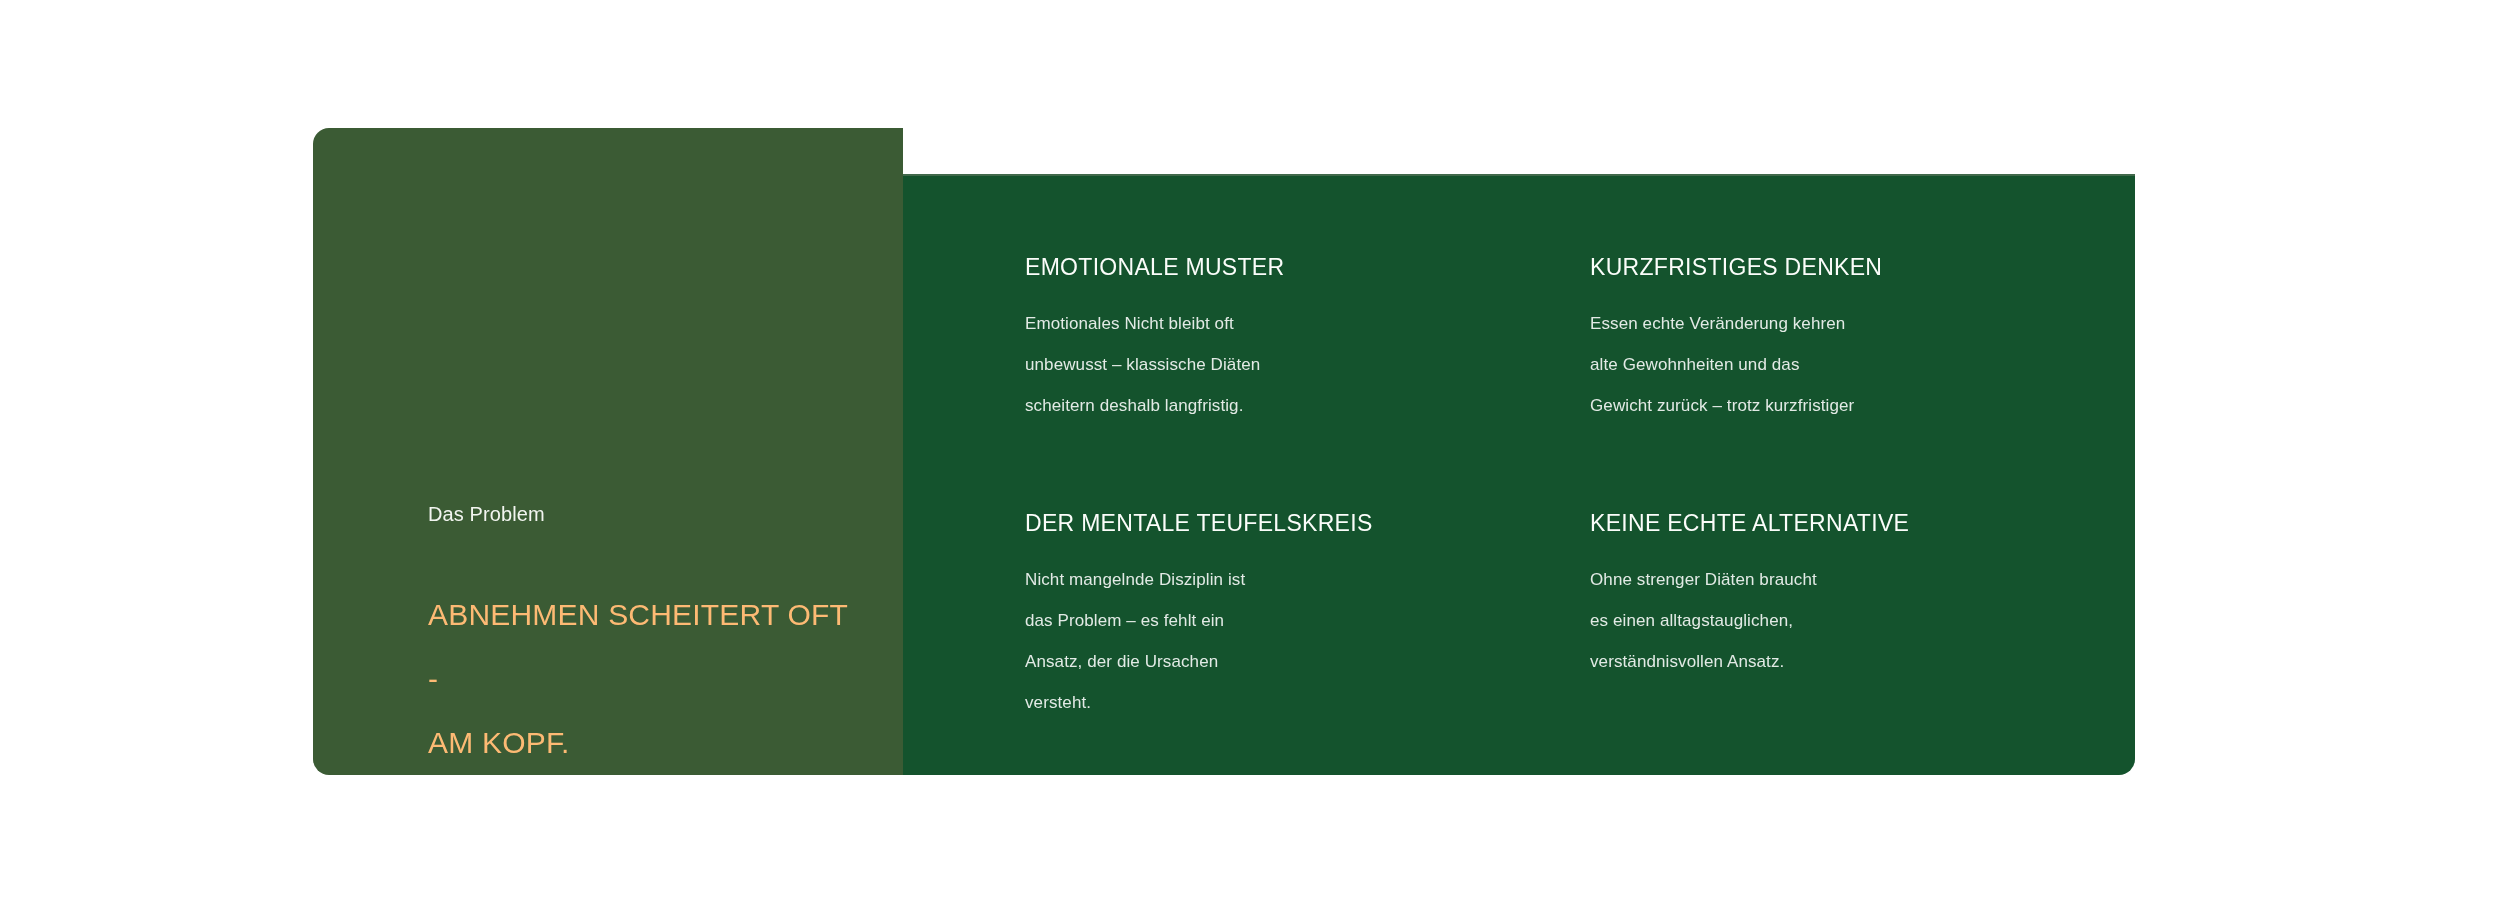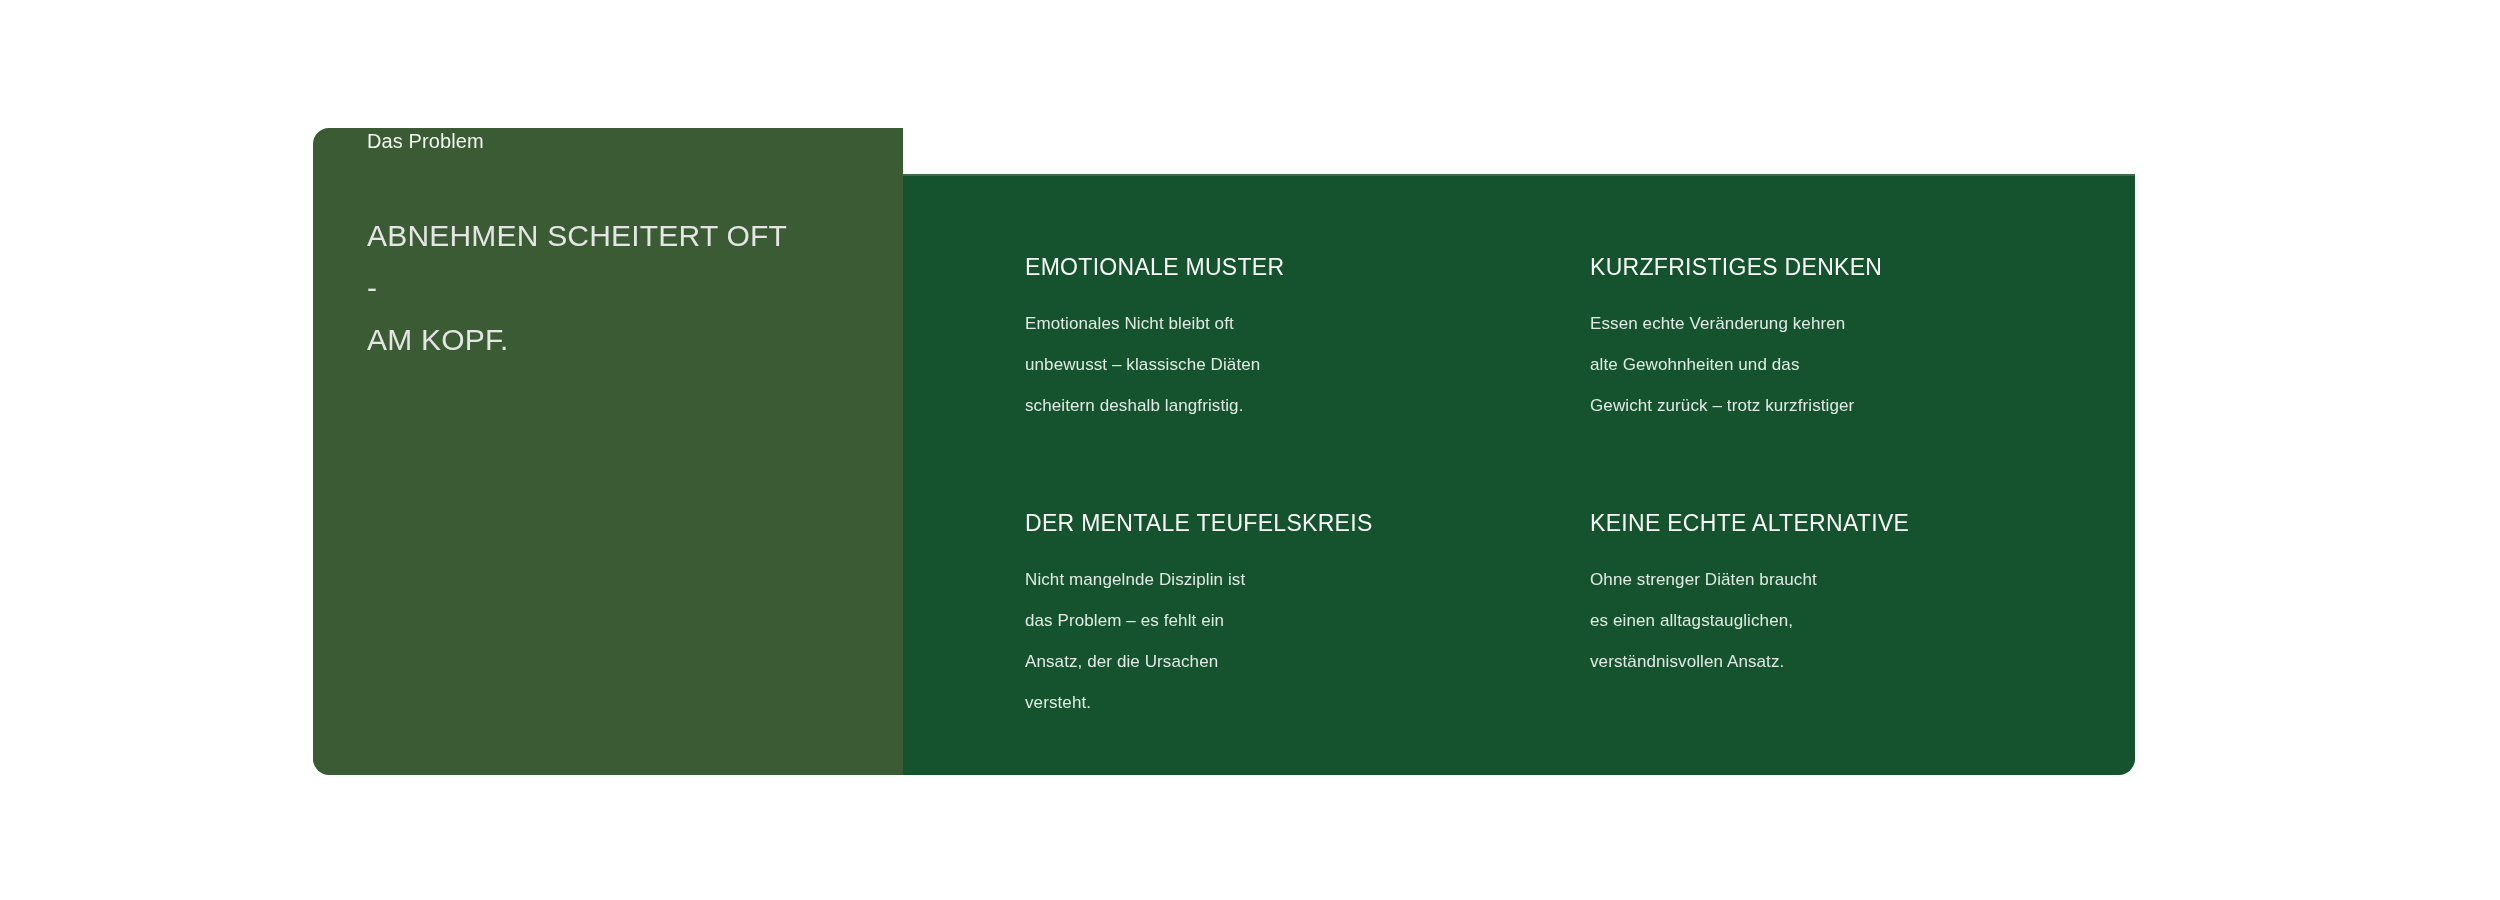--- a/index.html
+++ b/index.html
@@ -36,39 +36,39 @@
   }
 
   
   .intro-panel {
     position: relative;
     flex: 0 0 590px;
     width: 590px;
     background: #3b5b34;
     display: flex;
     flex-direction: column;
-    justify-content: flex-start;
-    padding: 0 0 0 54px;
+    justify-content: flex-end;
+    padding: 0 0 0 115px;
     box-sizing: border-box;
   }
 
   .eyebrow {
     font-size: 20px;
     line-height: 26px;
     font-weight: 400;
     color: #f2f5f0;
     letter-spacing: 0.1px;
     margin: 0 0 56px 0;
   }
 
   .headline {
     font-size: 30px;
-    line-height: 52px;
+    line-height: 64px;
     font-weight: 400;
-    color: #e5e5e5;
+    color: #fdba74;
     letter-spacing: 0.2px;
     margin: 0;
     max-width: 430px;
     text-transform: uppercase;
   }
 
   
   .reasons-panel {
     position: relative;
     flex: 1 1 auto;

